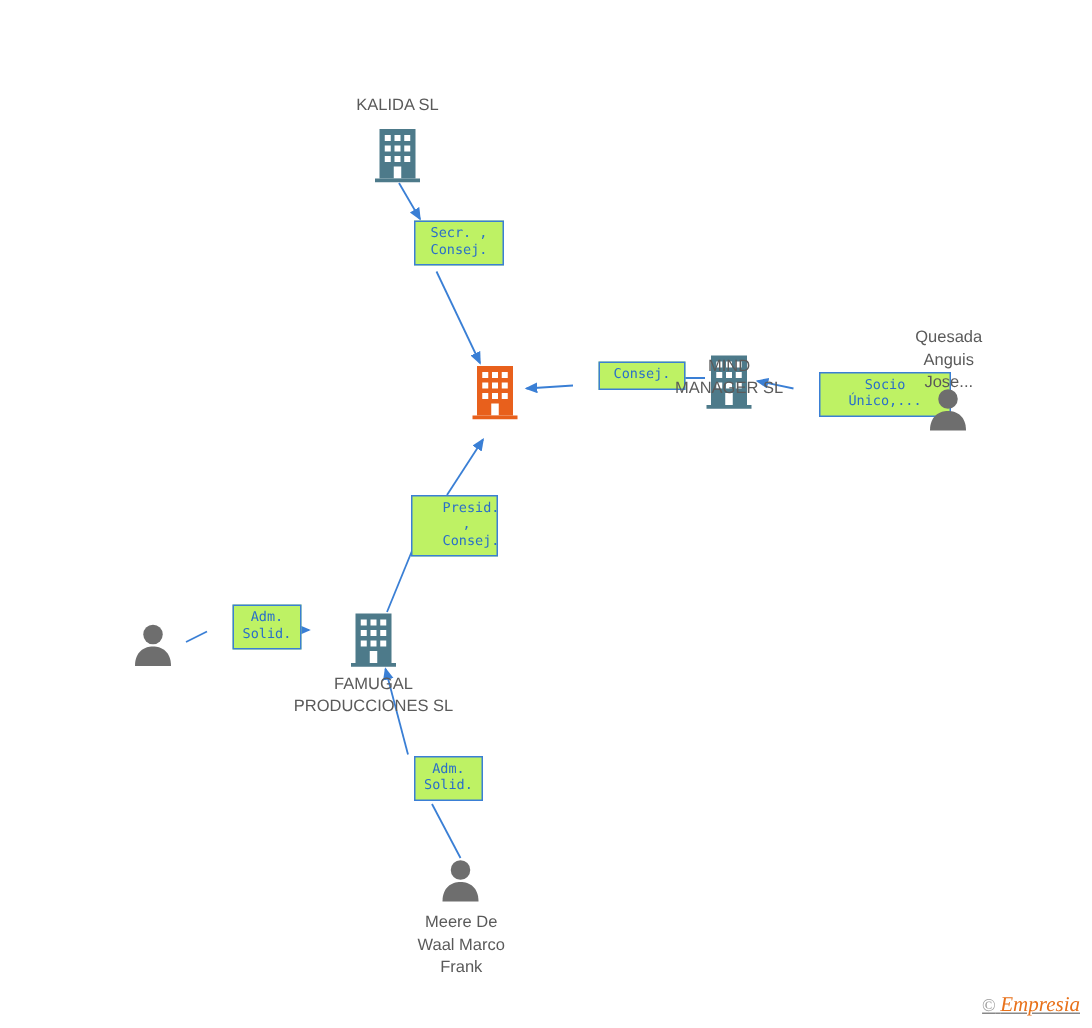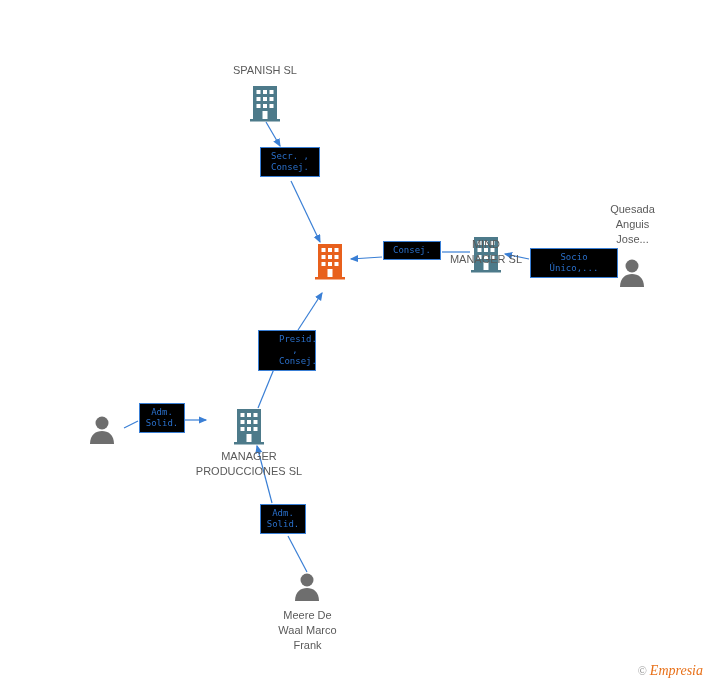--- a/index.html
+++ b/index.html
@@ -29,45 +29,47 @@
     white-space: pre-line;
   }
   .node-label.center-node {
     color: #444444;
     font-weight: bold;
     font-size: 11.5px;
   }
   .rel-box {
     position: absolute;
     border: 1px solid #3a7fd5;
-    background: #000000;
+    background: #bef264;
     color: #2a6fc9;
     font-family: "DejaVu Sans Mono", monospace;
     font-size: 9px;
     line-height: 11px;
     text-align: center;
     padding: 3px 4px;
     white-space: pre-line;
     box-sizing: border-box;
+    margin-left: 16px;
   }
   svg.edges {
     position: absolute;
     left: 0;
     top: 0;
     width: 728px;
     height: 685px;
     pointer-events: none;
   }
   .watermark {
     position: absolute;
-    right: 25px;
+    right: 8px;
     bottom: 6px;
     font-size: 12px;
     color: #888;
     font-family: "Liberation Serif", serif;
+    text-decoration: underline;
   }
   .watermark .brand {
     color: #e8711a;
     font-style: italic;
     font-size: 14px;
   }
   .watermark .c {
     color: #999;
     font-size: 12px;
   }
@@ -118,21 +120,21 @@
       <rect x="8.5" y="13" width="4" height="4" fill="#ffffff"></rect>
       <rect x="15" y="13" width="4" height="4" fill="#ffffff"></rect>
       <rect x="21.5" y="13" width="4" height="4" fill="#ffffff"></rect>
       <rect x="8.5" y="20" width="4" height="4" fill="#ffffff"></rect>
       <rect x="15" y="20" width="4" height="4" fill="#ffffff"></rect>
       <rect x="21.5" y="20" width="4" height="4" fill="#ffffff"></rect>
       <rect x="14.5" y="27" width="5" height="8" fill="#ffffff"></rect>
       <rect x="2" y="35" width="30" height="2.5" fill="#4d7a8a"></rect>
     </svg>
   </div>
-  <div class="node-label" style="left:190px; top:63px; width:150px;">SPANISH  SL</div>
+  <div class="node-label" style="left:190px; top:63px; width:150px;">KALIDA  SL</div>
 
   <div class="rel-box" style="left:260px; top:147px; width:60px;">Secr. ,
 Consej.</div>
 
   <div class="node" style="left:313px; top:242px;">
     <svg width="34" height="38" viewBox="0 0 34 38" xmlns="http://www.w3.org/2000/svg">
       <rect x="5" y="2" width="24" height="33" fill="#e8601c"></rect>
       <rect x="8.5" y="6" width="4" height="4" fill="#ffffff"></rect>
       <rect x="15" y="6" width="4" height="4" fill="#ffffff"></rect>
       <rect x="21.5" y="6" width="4" height="4" fill="#ffffff"></rect>
@@ -170,21 +172,21 @@
 
   <div class="rel-box" style="left:530px; top:248px; width:88px;text-align:center;">Socio
 Único,...</div>
 
   <div class="node" style="left:617px; top:257px;">
     <svg width="30" height="32" viewBox="0 0 30 32" xmlns="http://www.w3.org/2000/svg">
       <circle cx="15" cy="9" r="6.5" fill="#6e6e6e"></circle>
       <path d="M3,30 C3,20.5 9,17 15,17 C21,17 27,20.5 27,30 Z" fill="#6e6e6e"></path>
     </svg>
   </div>
-  <div class="node-label" style="left:580px; top:202px; width:105px;">Quesada
+  <div class="node-label" style="left:580px; top:218px; width:105px;">Quesada
 Anguis
 Jose...</div>
 
   <div class="rel-box" style="left:258px; top:330px; width:58px;padding-left:20px;">Presid. ,
 Consej.</div>
 
   <div class="node" style="left:232px; top:407px;">
     <svg width="34" height="38" viewBox="0 0 34 38" xmlns="http://www.w3.org/2000/svg">
       <rect x="5" y="2" width="24" height="33" fill="#4d7a8a"></rect>
       <rect x="8.5" y="6" width="4" height="4" fill="#ffffff"></rect>
@@ -193,21 +195,21 @@
       <rect x="8.5" y="13" width="4" height="4" fill="#ffffff"></rect>
       <rect x="15" y="13" width="4" height="4" fill="#ffffff"></rect>
       <rect x="21.5" y="13" width="4" height="4" fill="#ffffff"></rect>
       <rect x="8.5" y="20" width="4" height="4" fill="#ffffff"></rect>
       <rect x="15" y="20" width="4" height="4" fill="#ffffff"></rect>
       <rect x="21.5" y="20" width="4" height="4" fill="#ffffff"></rect>
       <rect x="14.5" y="27" width="5" height="8" fill="#ffffff"></rect>
       <rect x="2" y="35" width="30" height="2.5" fill="#4d7a8a"></rect>
     </svg>
   </div>
-  <div class="node-label" style="left:179px; top:449px; width:140px;">MANAGER
+  <div class="node-label" style="left:179px; top:449px; width:140px;">FAMUGAL
 PRODUCCIONES SL</div>
 
   <div class="rel-box" style="left:139px; top:403px; width:46px;">Adm.
 Solid.</div>
 
   <div class="node" style="left:87px; top:414px;">
     <svg width="30" height="32" viewBox="0 0 30 32" xmlns="http://www.w3.org/2000/svg">
       <circle cx="15" cy="9" r="6.5" fill="#6e6e6e"></circle>
       <path d="M3,30 C3,20.5 9,17 15,17 C21,17 27,20.5 27,30 Z" fill="#6e6e6e"></path>
     </svg>

